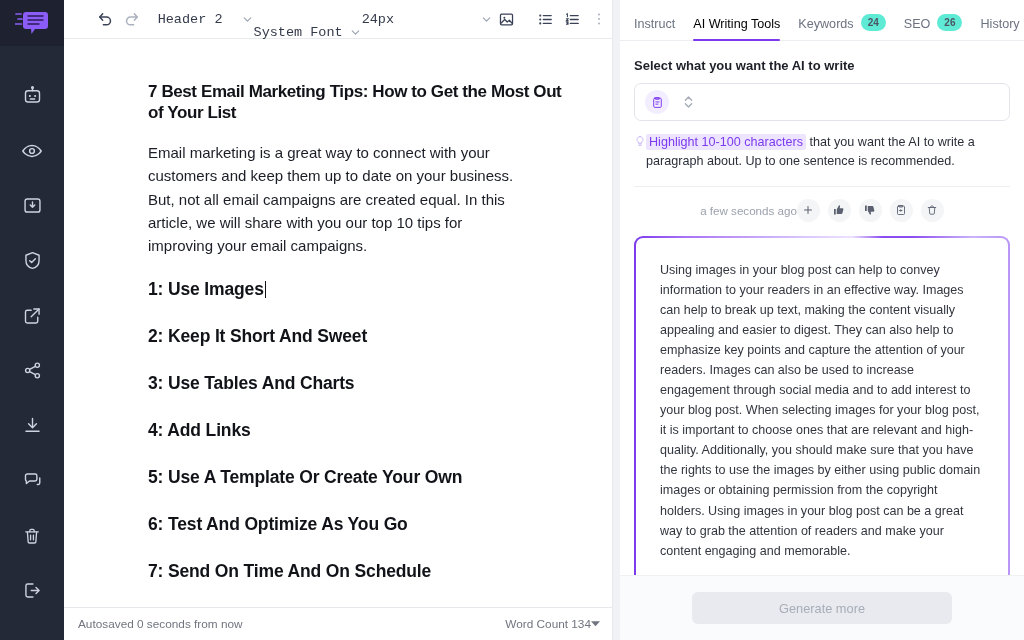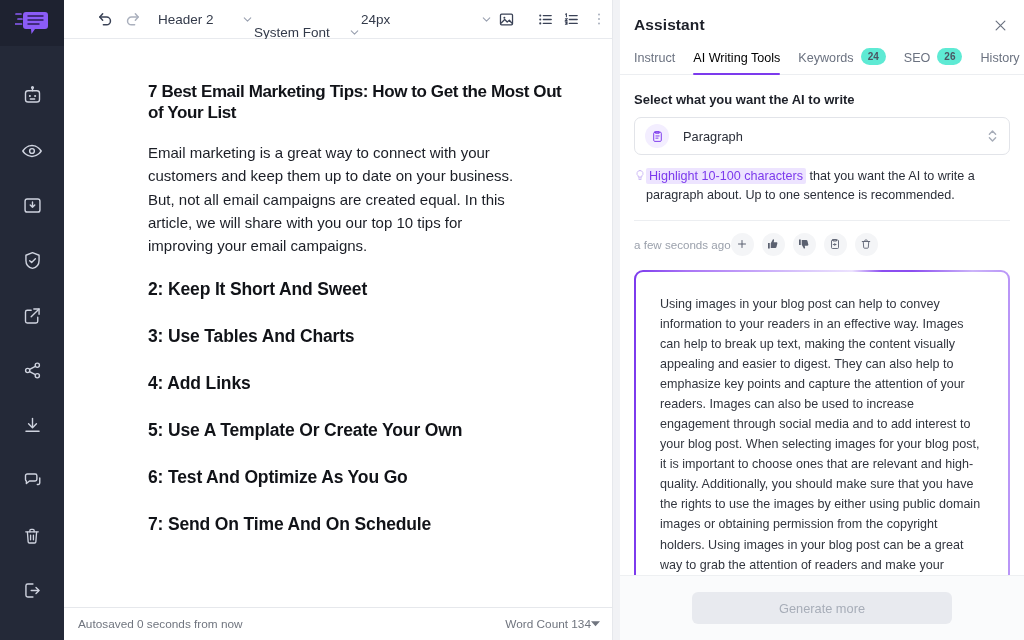--- a/index.html
+++ b/index.html
@@ -55,21 +55,21 @@
   .tb-sep { width: 14px; }
   .tb-select {
     display:flex; align-items:center; height: 30px; color:#333a4a;
     font-size: 13.5px; gap: 6px;
   }
   .tb-select .lbl { white-space:nowrap; }
   .tb-caret { color:#9aa1b0; display:flex; align-items:center; }
   .tb-w-header { width: 108px; }
   .tb-w-font   { width: 120px; margin-top: 26px; }
   .tb-w-size   { width: 148px; }
-  .tb-select .lbl-grow { flex: 1; }
+  .tb-select .lbl-grow { flex: 1; font-family: Liberation Mono, monospace; }
 
   .doc-scroll {
     flex: 1 1 auto; position: relative; overflow: hidden;
     background:#fff;
   }
   .doc {
     padding: 42px 44px 0 84px;
   }
   .doc h1 {
     font-size: 17px; line-height: 1.24; letter-spacing: -0.4px;
@@ -155,21 +155,21 @@
   .hint {
     margin-top: 12px; font-size: 12.6px; line-height: 1.5; color:#2b2f39;
     display:flex; 
   }
   .hint .bulb { color:#c9b6f5; flex:0 0 12px; margin-top:1px; }
   .mark { background:#ede4ff; color:#7c3aed; padding: 1px 3px; border-radius:2px; }
 
   .divider { height:1px; background:#eceef1; margin: 15px 0 0 0; }
 
   .meta-row {
-    display:flex; align-items:center; justify-content:flex-start;
+    display:flex; align-items:center; justify-content:center;
     margin-top: 12px;
   }
   .meta-time { font-size: 11.6px; color:#9ba1ac; }
   .meta-actions { display:flex; gap: 8px; }
   .act {
     width: 23px; height:23px; border-radius:50%; background:#f4f5f7;
     display:flex;align-items:center;justify-content:center; color:#5b6170;
   }
 
   .result-wrap {
@@ -375,20 +375,21 @@
             <circle cx="12" cy="18.8" r="1.5"></circle>
         </svg>
       </div>
     </div>
 
     <div class="doc-scroll">
       <div class="doc">
         <h1>7 Best Email Marketing Tips: How to Get the Most Out of Your List</h1>
         <p class="intro">Email marketing is a great way to connect with your customers and keep them up to date on your business. But, not all email campaigns are created equal. In this article, we will share with you our top 10 tips for improving your email campaigns.</p>
 
+        <h2><span>1: Use Images</span><span class="caret-bar"></span></h2>
         <h2>2: Keep It Short And Sweet</h2>
         <h2>3: Use Tables And Charts</h2>
         <h2>4: Add Links</h2>
         <h2>5: Use A Template Or Create Your Own</h2>
         <h2>6: Test And Optimize As You Go</h2>
         <h2>7: Send On Time And On Schedule</h2>
 
       </div>
     </div>
 
@@ -402,28 +403,20 @@
             </svg>
         </span>
       </span>
     </div>
   </div>
 
   <div class="gap"></div>
 
   <div class="assistant">
 
-    <div class="as-head">
-      <div class="as-title">Assistant</div>
-      <div class="as-close">
-        <svg width="15" height="15" viewBox="0 0 24 24" fill="none" stroke="currentColor" stroke-width="1.9" stroke-linecap="round">
-            <path d="M5 5l14 14M19 5 5 19"></path>
-          </svg>
-      </div>
-    </div>
 
     <div class="as-tabs">
       <div class="as-tab">
         <span>Instruct</span>
       </div>
       <div class="as-tab active">
         <span>AI Writing Tools</span>
       </div>
       <div class="as-tab">
         <span>Keywords</span>
@@ -443,21 +436,20 @@
       <div class="as-label">Select what you want the AI to write</div>
 
       <div class="sel-box">
         <span class="sel-ico">
           <svg width="13" height="13" viewBox="0 0 24 24" fill="none" stroke="currentColor" stroke-width="1.8" stroke-linecap="round" stroke-linejoin="round">
             <rect x="5" y="4" width="14" height="17" rx="2"></rect>
               <path d="M9 3h6v3H9z"></path>
               <path d="M9 11h6M9 15h4"></path>
           </svg>
         </span>
-        <span class="sel-txt">Paragraph</span>
         <span class="sel-chev">
           <svg width="11" height="16" viewBox="0 0 12 18" fill="none" stroke="currentColor" stroke-width="1.6" stroke-linecap="round" stroke-linejoin="round">
             <path d="m2.5 7 3.5-3.5L9.5 7"></path>
               <path d="m2.5 11 3.5 3.5L9.5 11"></path>
           </svg>
         </span>
       </div>
 
       <div class="hint">
         <span class="bulb">

